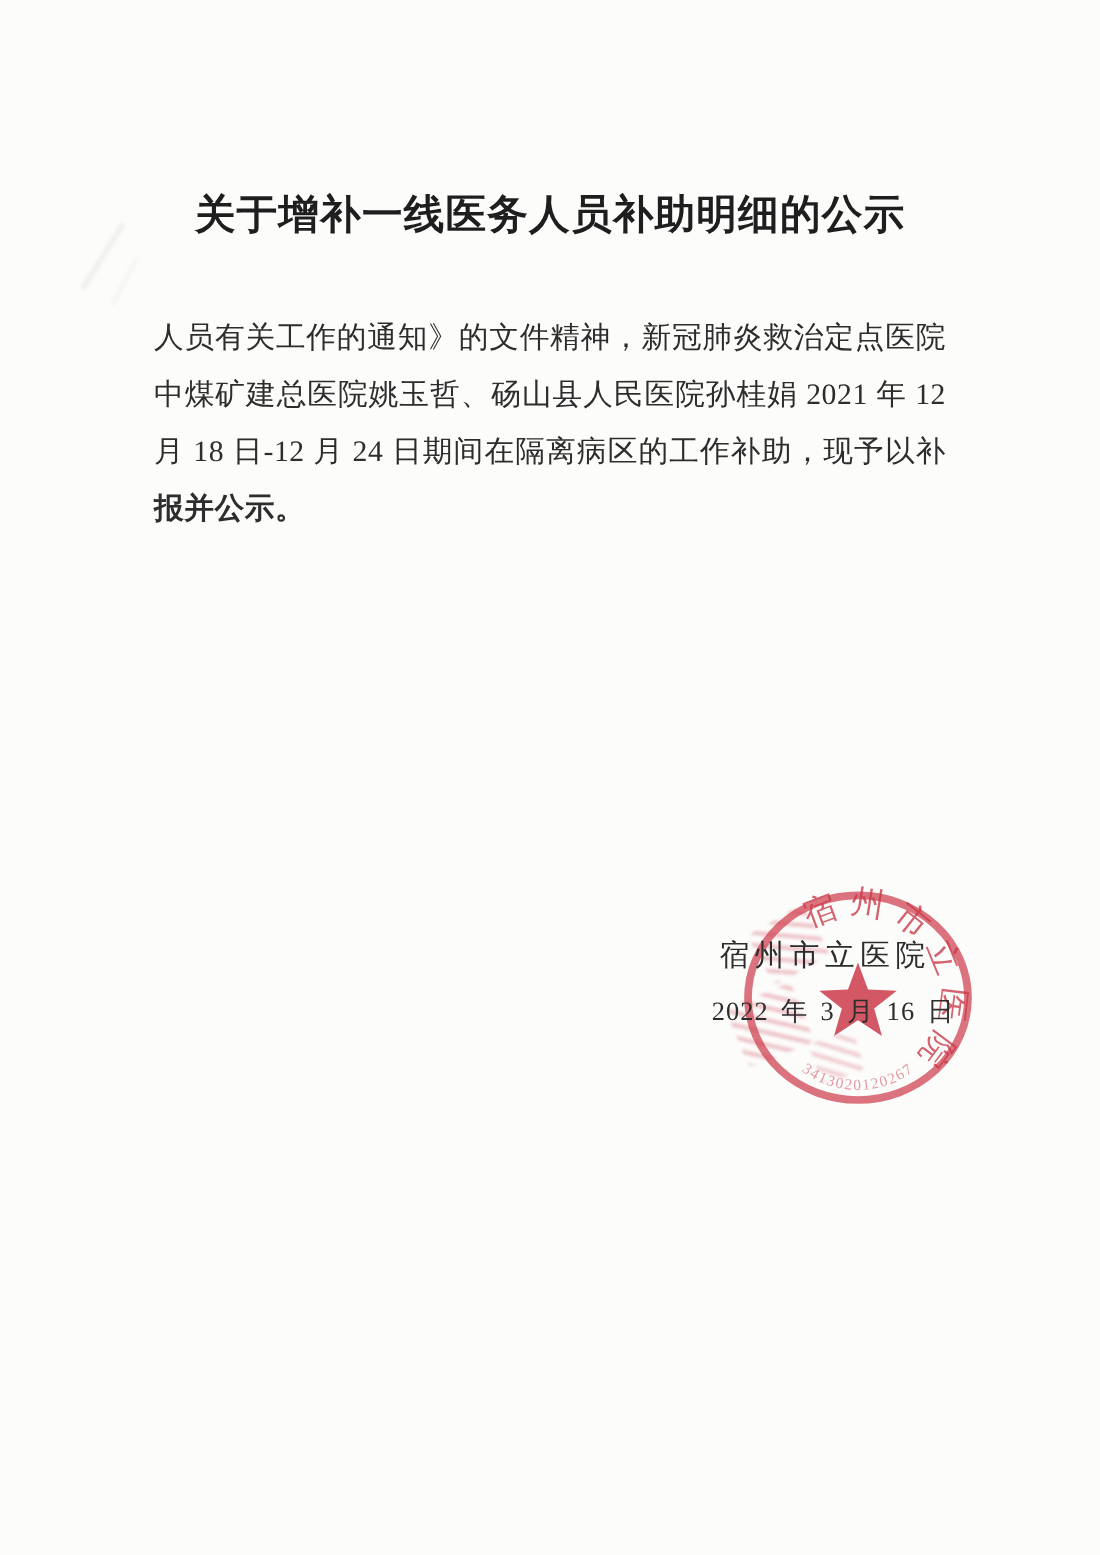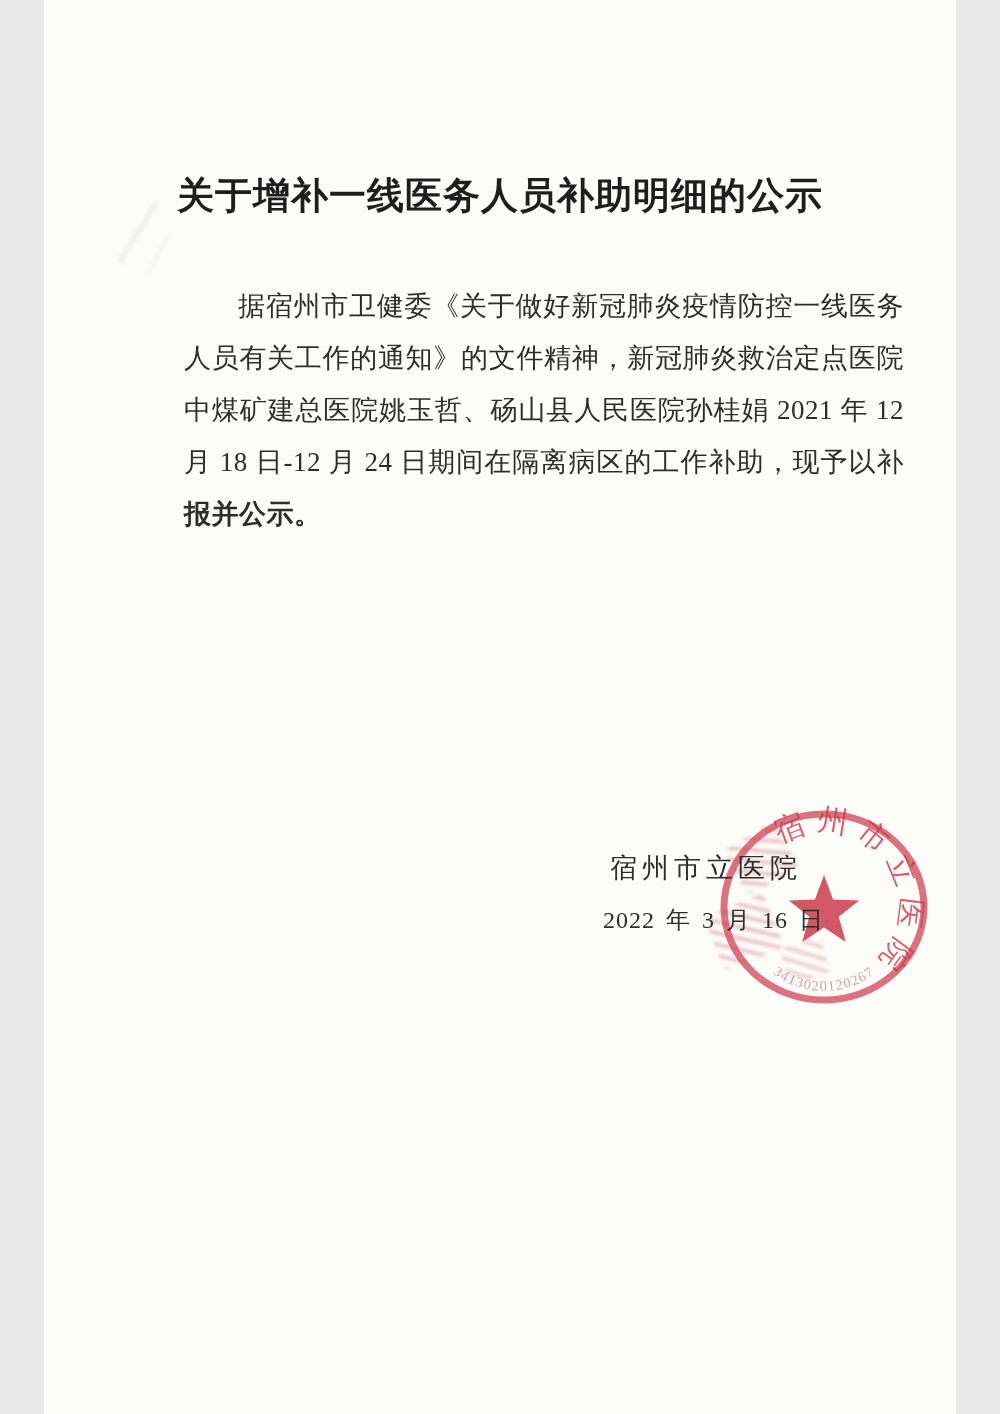--- a/index.html
+++ b/index.html
@@ -1,18 +1,18 @@
 <!DOCTYPE html>
 <html><head>
 <meta charset="utf-8">
 <style>
   html, body { margin: 0; padding: 0; background: #e8e8e8; }
   .page {
     position: relative;
-    width: 912px;
+    width: 1000px;
     height: 1414px;
     margin: 0 auto;
     background: #fcfcfb;
     overflow: hidden;
     font-family: "Liberation Serif", "DejaVu Serif", serif;
     color: #2d2d2d;
   }
   
   .smudge {
     position: absolute;
@@ -101,21 +101,20 @@
 <body>
 
 <div class="page">
 
   <div class="smudge s1"></div>
   <div class="smudge s2"></div>
 
   <div class="doc-title">关于增补一线医务人员补助明细的公示</div>
 
   <div class="doc-body">
-    <div class="line indent">据宿州市卫健委《关于做好新冠肺炎疫情防控一线医务</div>
     <div class="line">人员有关工作的通知》的文件精神，新冠肺炎救治定点医院</div>
     <div class="line">中煤矿建总医院姚玉哲、砀山县人民医院孙桂娟 2021 年 12</div>
     <div class="line">月 18 日-12 月 24 日期间在隔离病区的工作补助，现予以补</div>
     <div class="line para-end">报并公示。</div>
   </div>
 
   <div class="signature">
     <div class="sig-org">宿州市立医院</div>
     <div class="sig-date">2022 年 3 月 16 日</div>
   </div>

